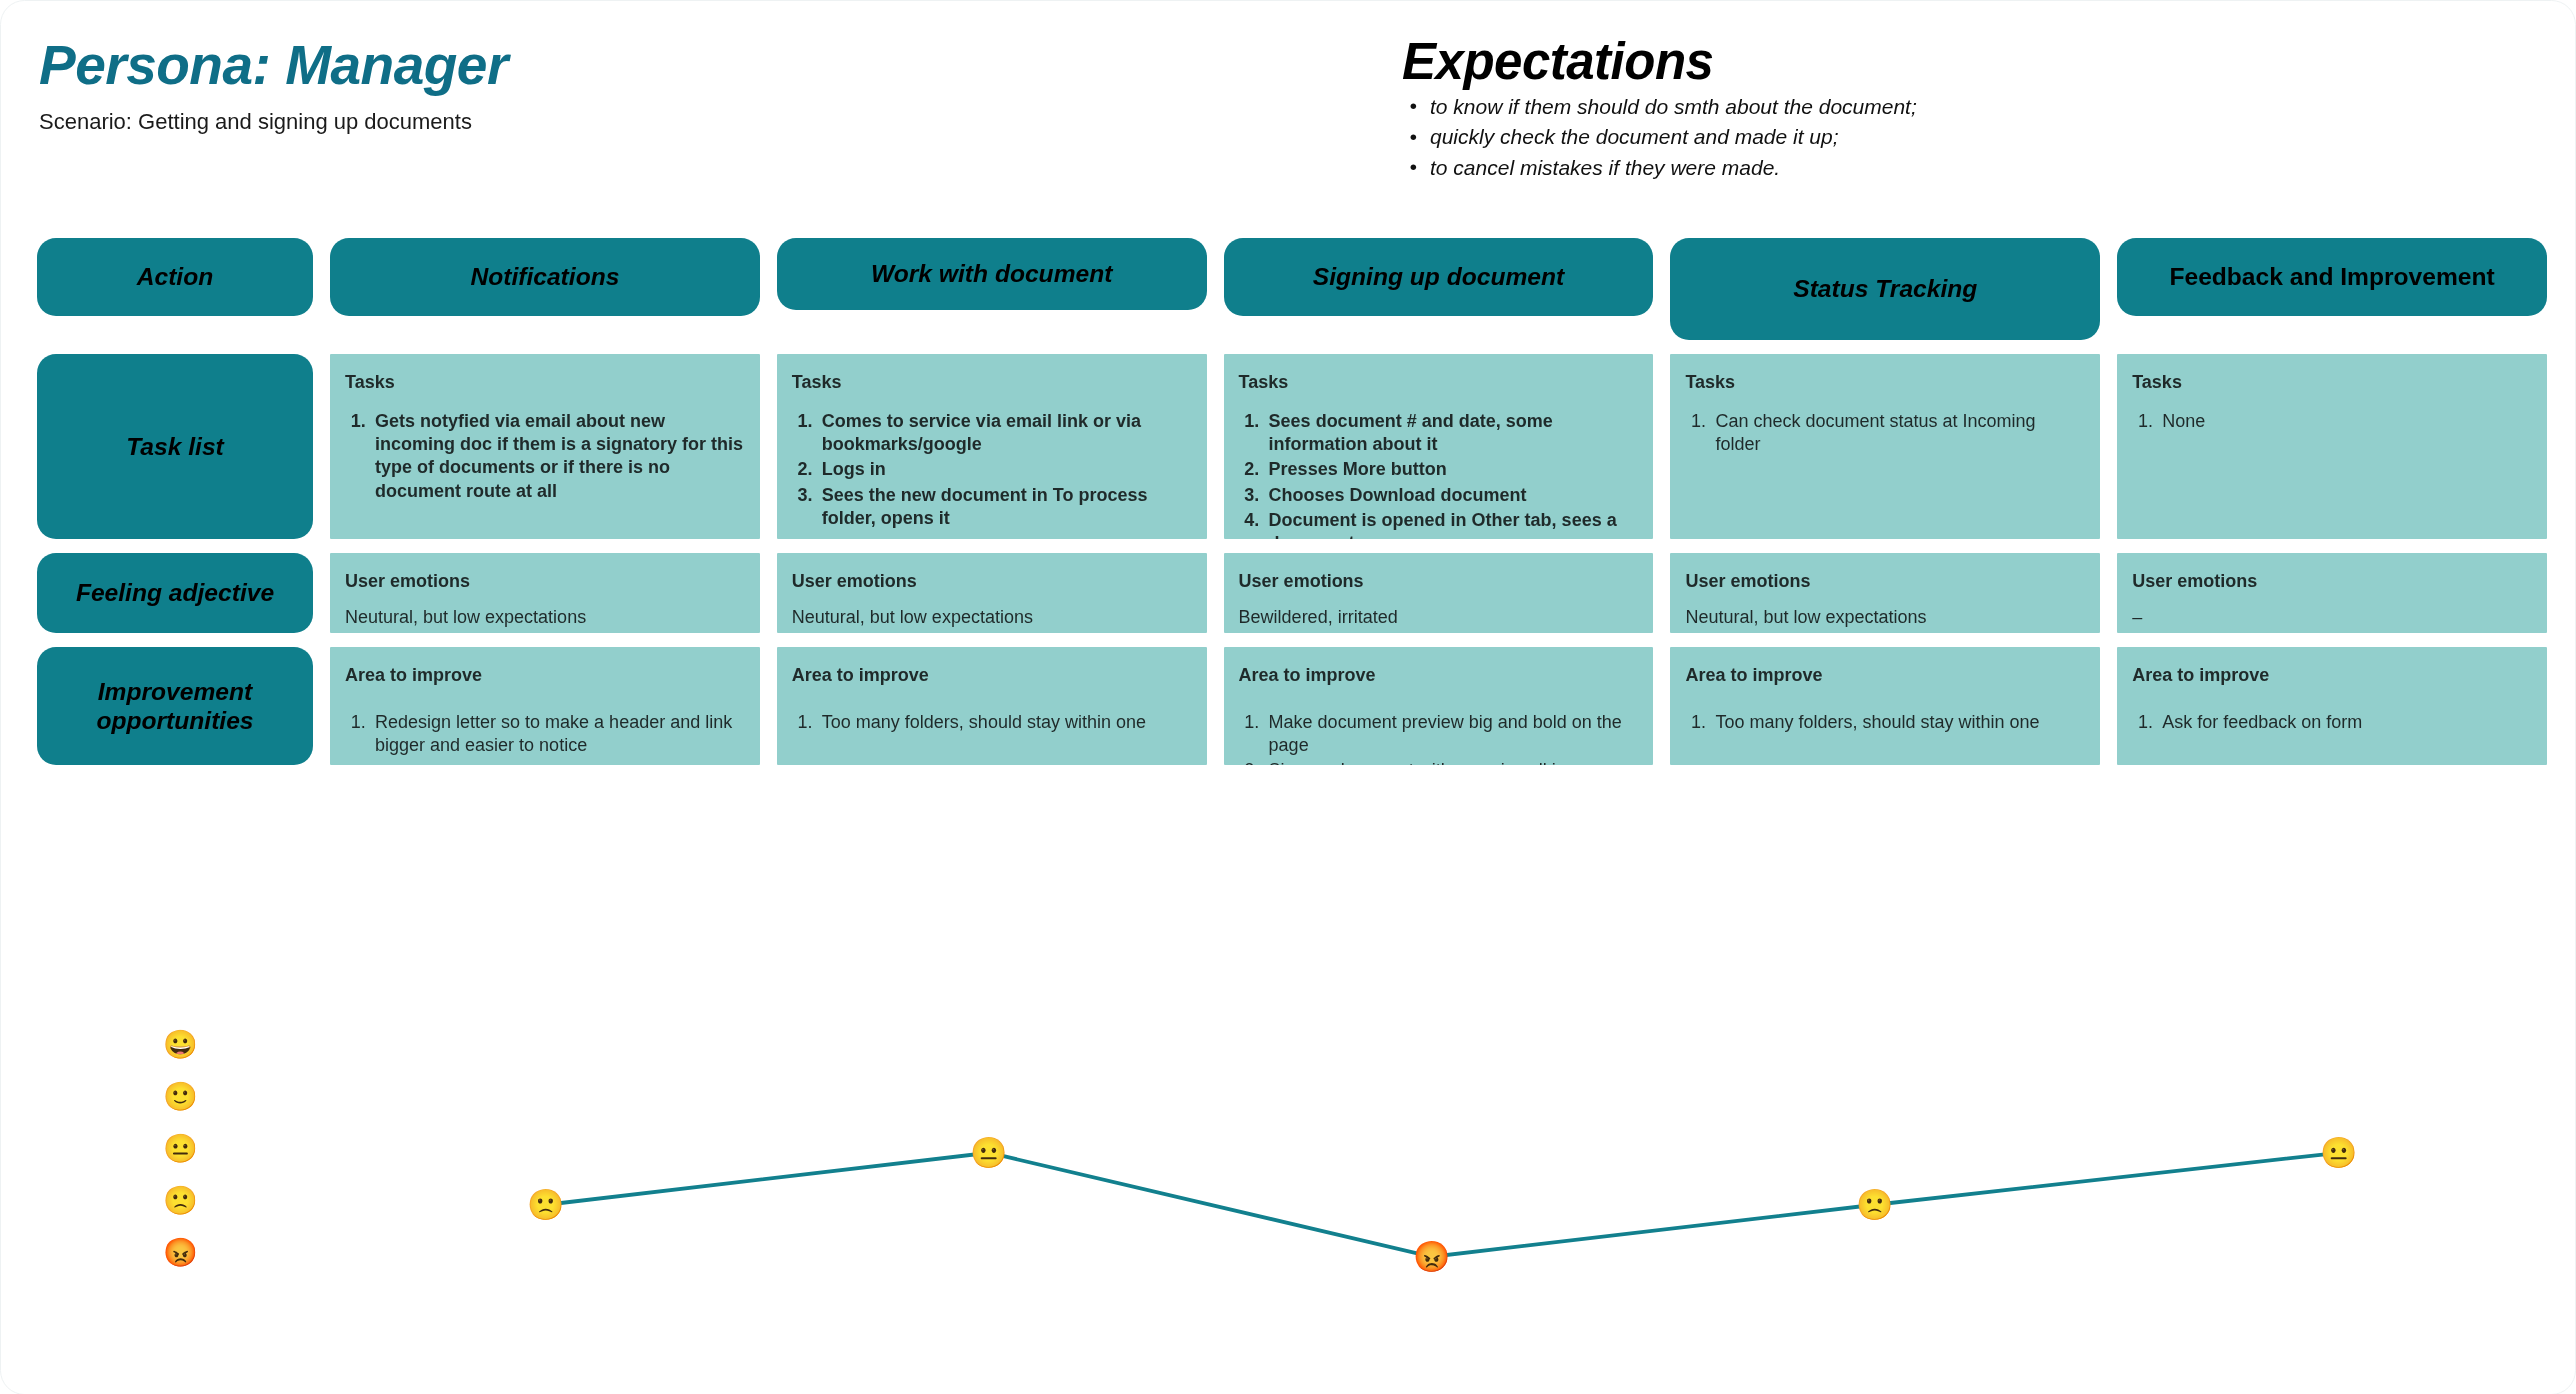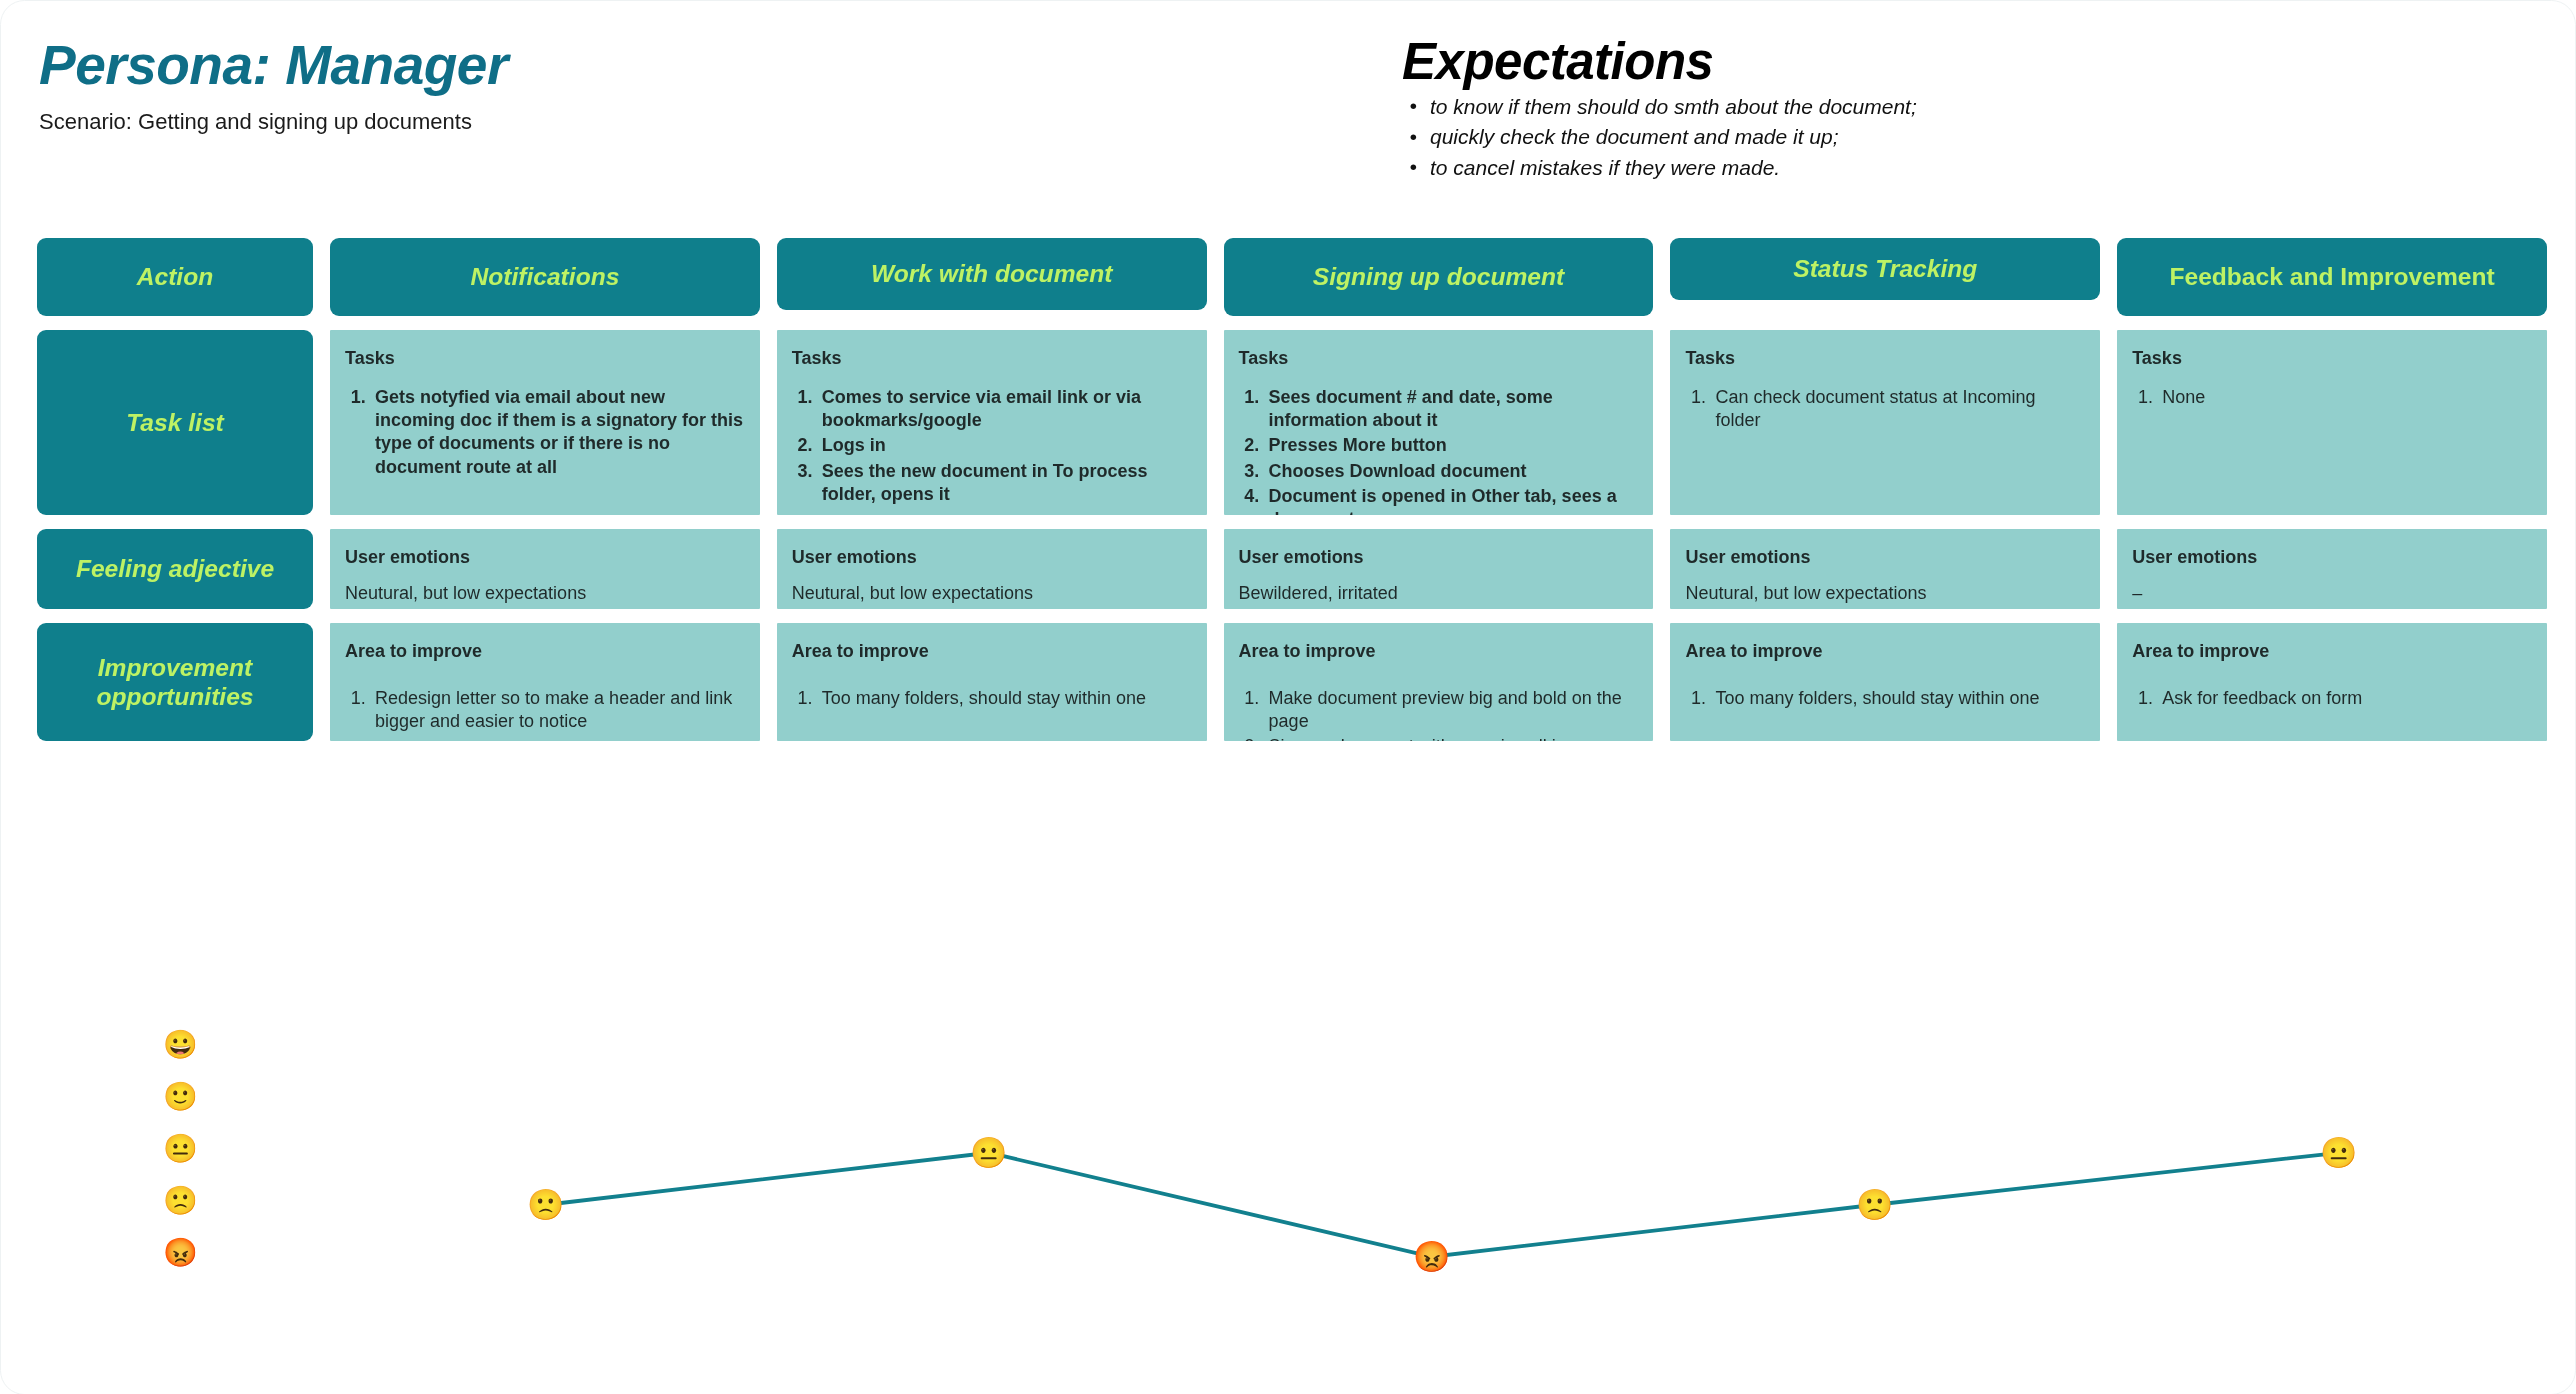--- a/index.html
+++ b/index.html
@@ -106,22 +106,22 @@
     gap: 17px;
     margin-bottom: 14px;
   }
 
   .col-label { width: 276px; flex: 0 0 276px; }
   .col-cell  { flex: 1 1 0; min-width: 0; }
 
   
   .card-dark {
     background: #0f7f8c;
-    border-radius: 9px;
-    color: #bef264;
+    border-radius: 19px;
+    color: #000000;
     display: flex;
     align-items: center;
     justify-content: center;
     text-align: center;
     padding: 9.5px 13.2px;
   }
 
   .card-dark .txt {
     font-size: 24.6px;
     font-weight: 700;
@@ -270,21 +270,21 @@
       </div>
       <div class="col-cell card-dark" style="height:78px">
         <span class="txt">Notifications</span>
       </div>
       <div class="col-cell card-dark" style="height:72px">
         <span class="txt">Work with document</span>
       </div>
       <div class="col-cell card-dark" style="height:78px">
         <span class="txt">Signing up document</span>
       </div>
-      <div class="col-cell card-dark" style="height:62px">
+      <div class="col-cell card-dark" style="height:102px">
         <span class="txt">Status Tracking</span>
       </div>
       <div class="col-cell card-dark upright" style="height:78px">
         <span class="txt">Feedback and Improvement</span>
       </div>
     </div>
 
     <div class="row row-tasks">
       <div class="col-label card-dark">
         <span class="txt">Task list</span>

